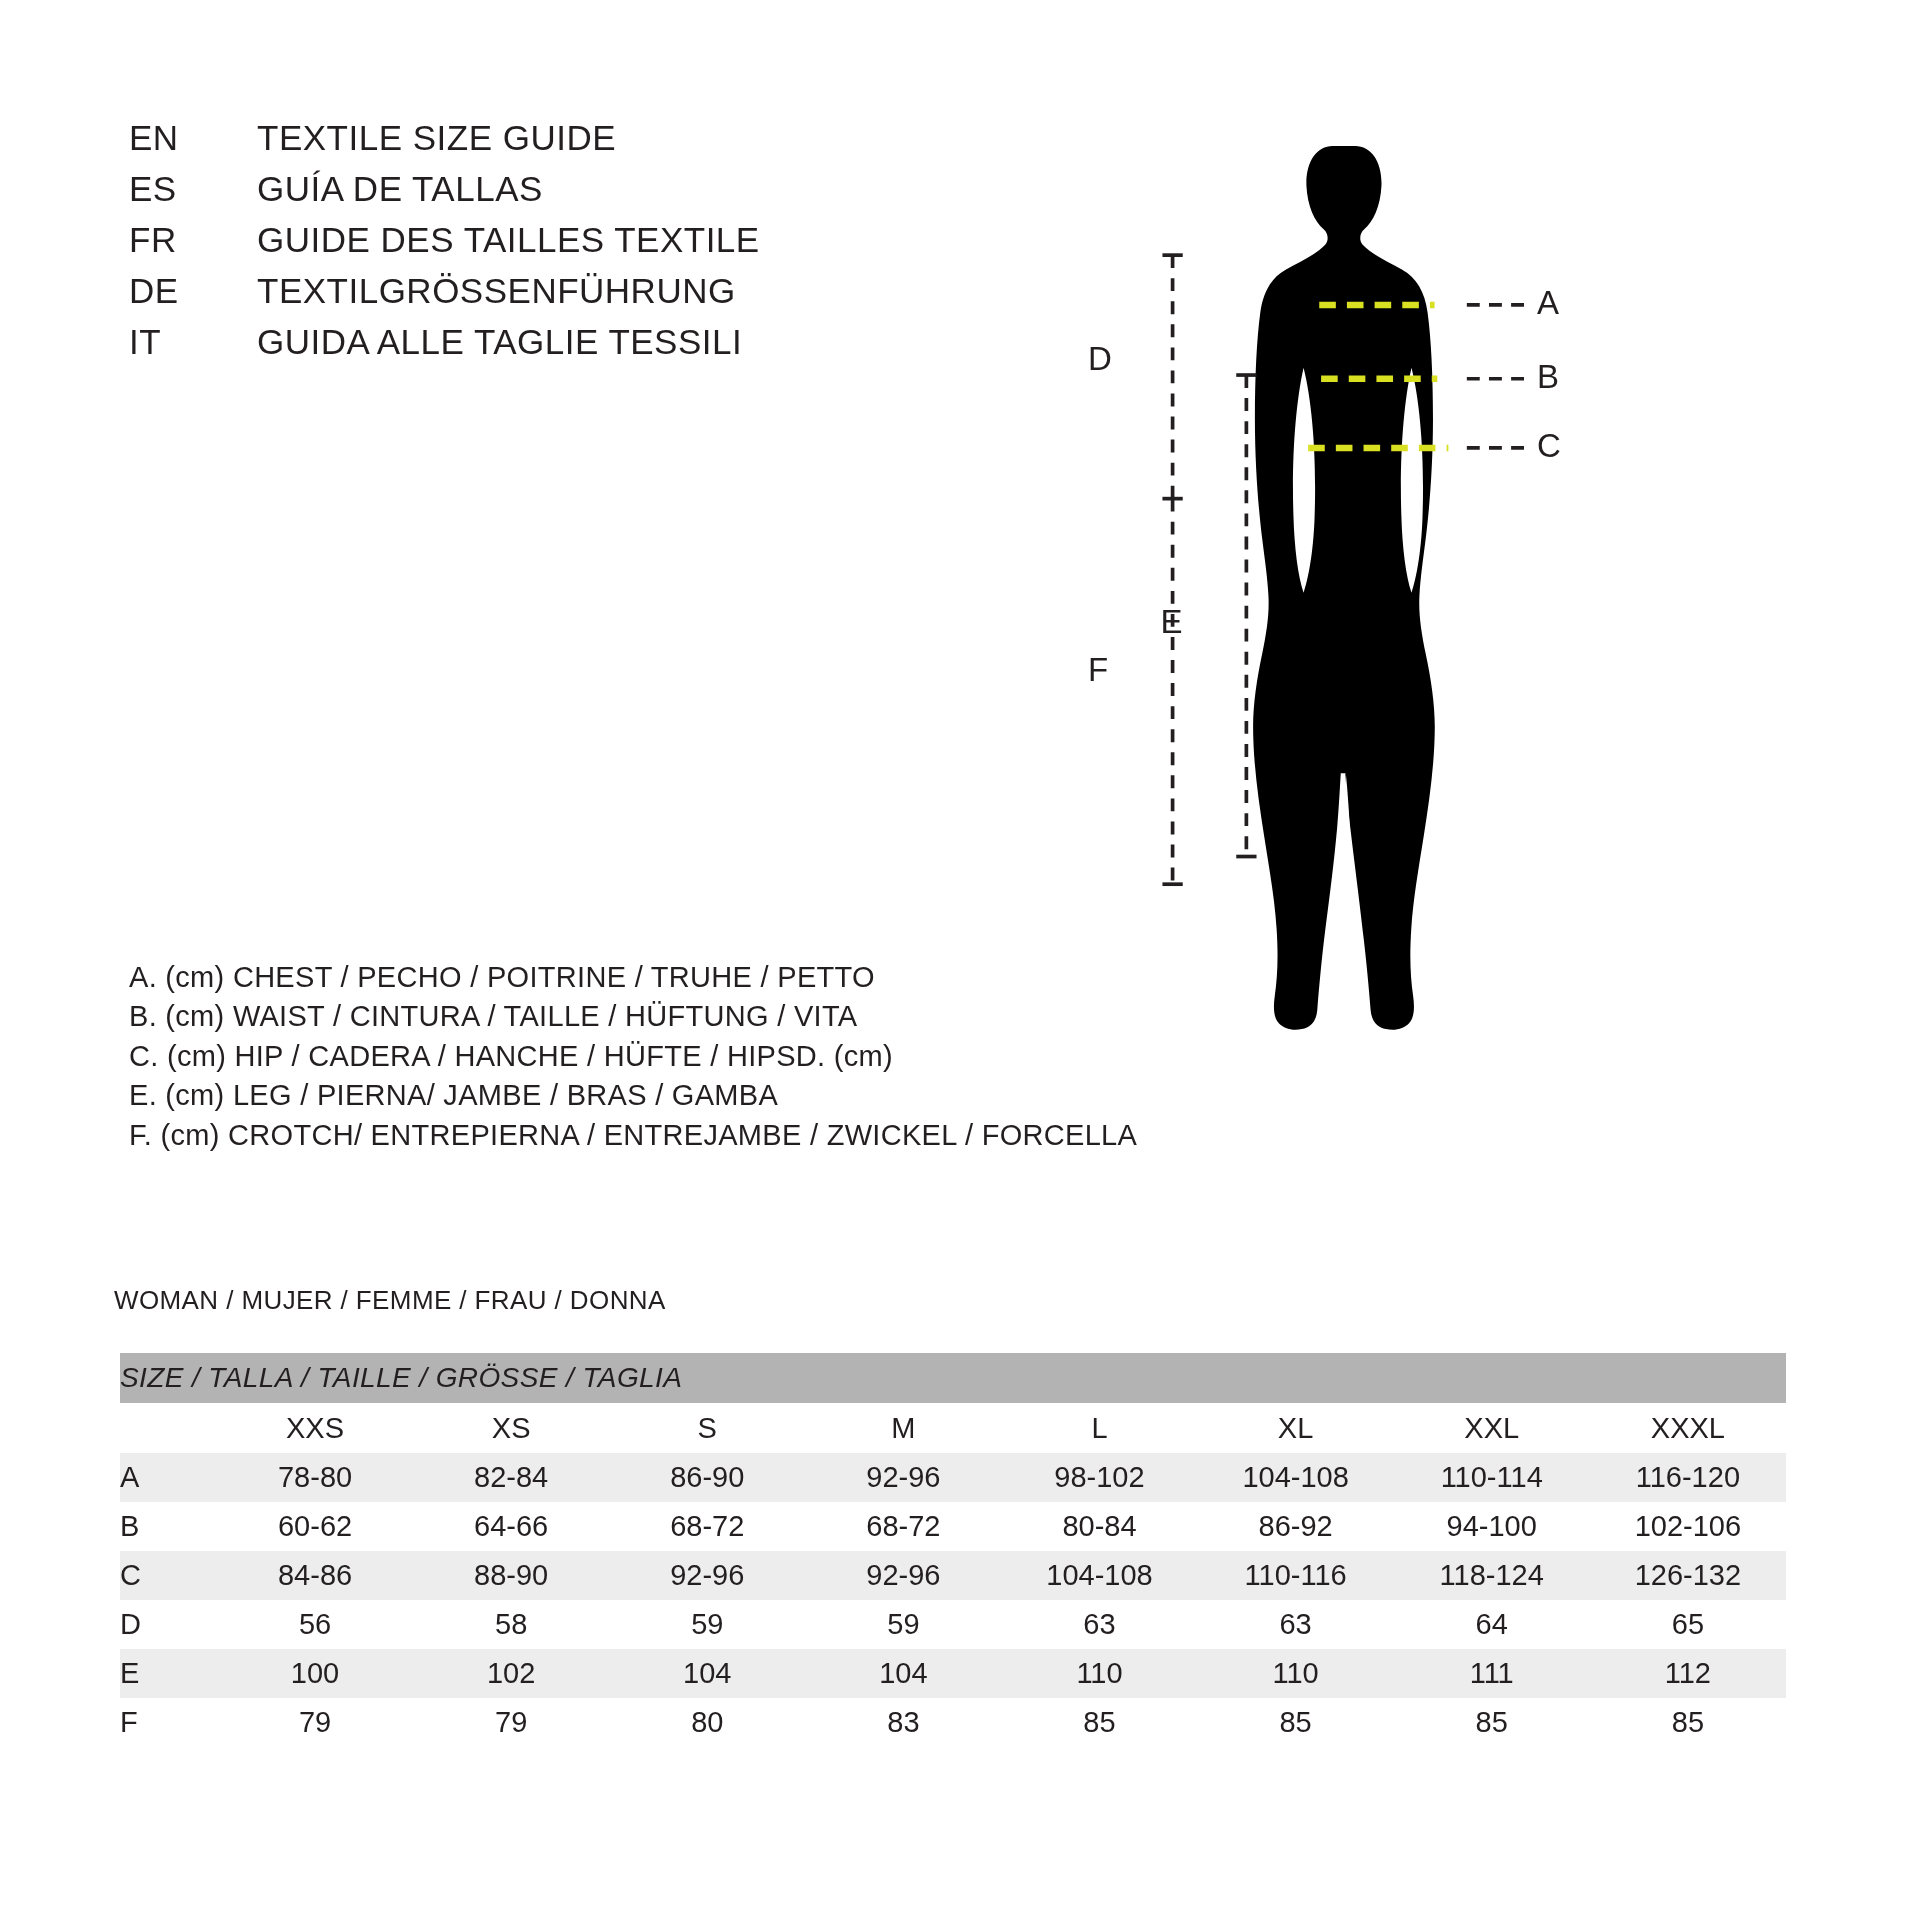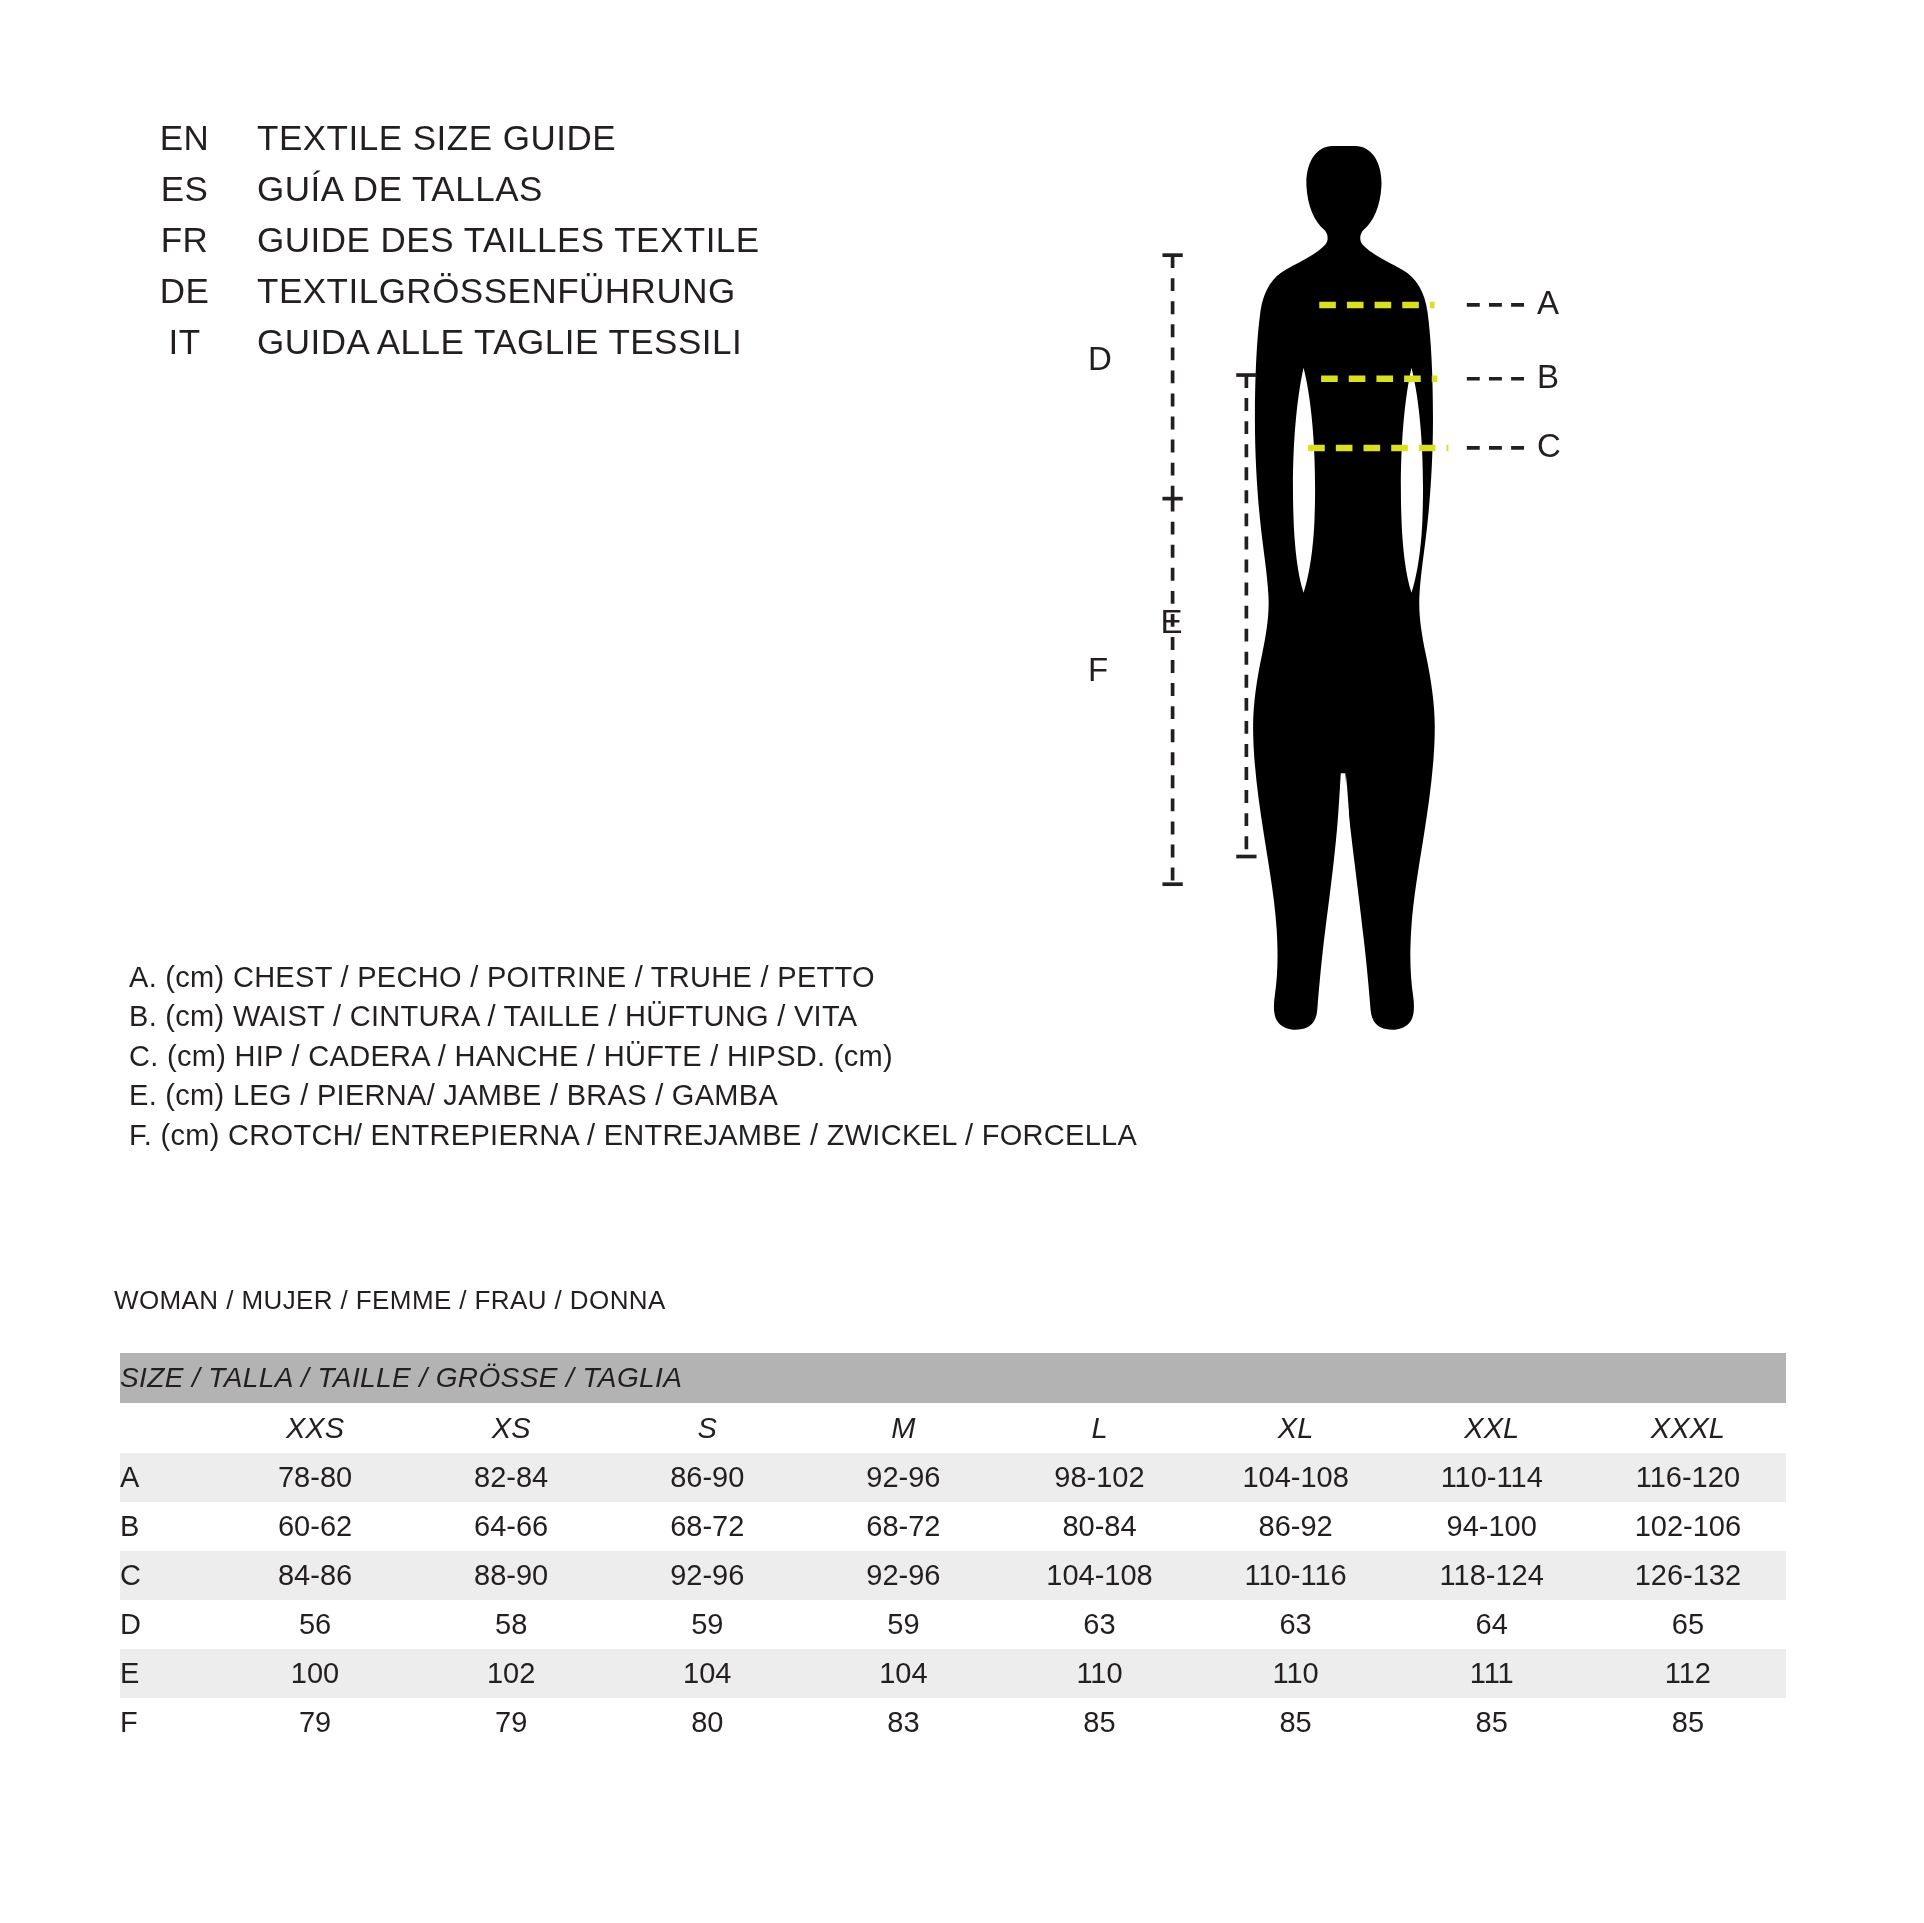--- a/index.html
+++ b/index.html
@@ -20,21 +20,20 @@
   #title-block {
     position: absolute;
     left: 129px;
     top: 118px;
     width: 757px;
   }
   .title-row {
     display: flex;
     align-items: baseline;
     height: 51px;
-    text-align: center;
   }
   .title-lang {
     width: 111px;
     font-size: 35px;
     letter-spacing: 0.5px;
   }
   .title-text {
     font-size: 35px;
     letter-spacing: 0.5px;
     white-space: nowrap;
@@ -97,21 +96,21 @@
   .hdr-row td.rowlabel { text-align: left; padding-left: 18.5px; }
   .data-row td {
     height: 49px;
     font-size: 29px;
     text-align: center;
     color: #231f20;
   }
   .data-row td.rowlabel { text-align: left; padding-left: 18.5px; }
   .shaded td { background: #ededed; }
   .col-label { width: 92px; }
-  .col-val   { width: 186px; font-style: italic; }
+  .col-val   { width: 186px; }
 
   
   #figure-area {
     position: absolute;
     left: 1144px;
     top: 74px;
     width: 701px;
     height: 1126px;
   }
   #figure-area svg { display: block; }

